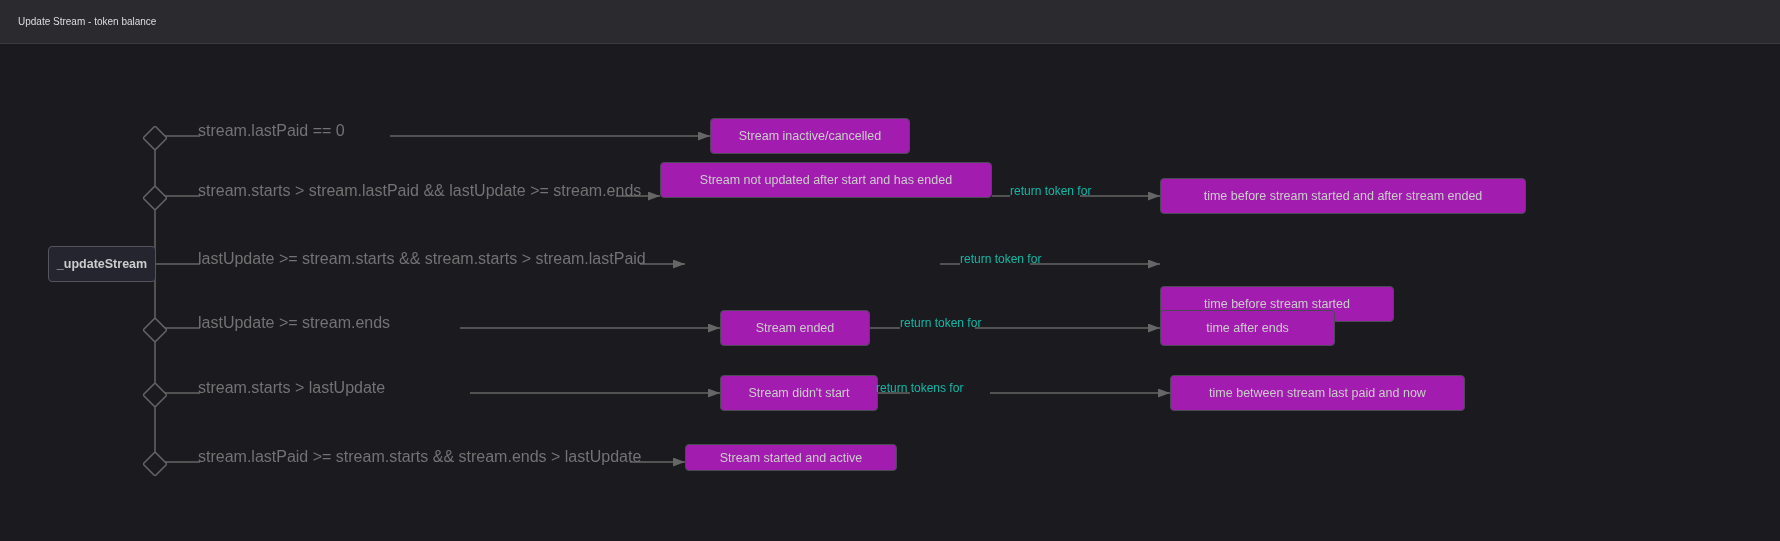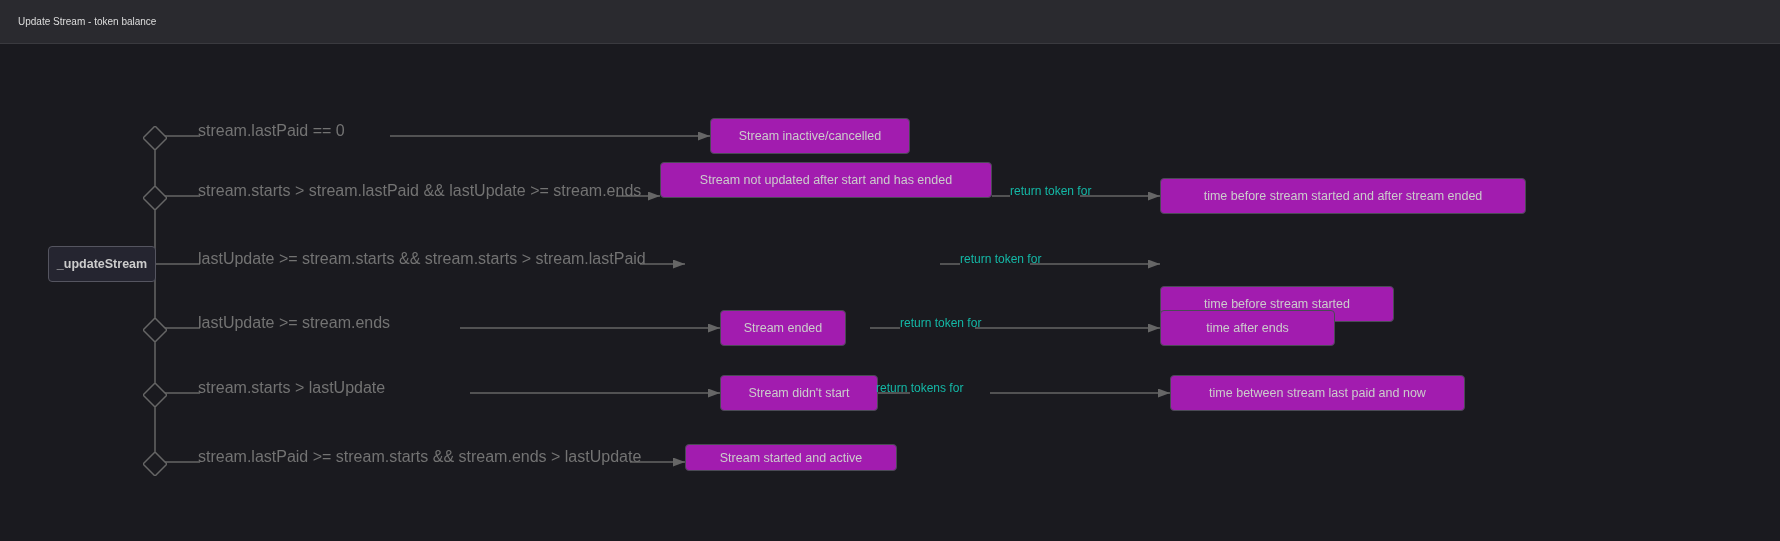--- a/index.html
+++ b/index.html
@@ -167,21 +167,21 @@
   <div class="return-label" style="left:960px; top:208px;">
     <span>return token for</span>
   </div>
   <div class="node" style="left:1160px; top:202px; width:234px; height:36px;margin-top:40px;">
     <span>time before stream started</span>
   </div>
 
   <div class="condition-label" style="left:198px; top:270px;">
     <span>lastUpdate &gt;= stream.ends</span>
   </div>
-  <div class="node" style="left:720px; top:266px; width:126px; height:36px;">
+  <div class="node" style="left:720px; top:266px; width:150px; height:36px;">
     <span>Stream ended</span>
   </div>
   <div class="return-label" style="left:900px; top:272px;">
     <span>return token for</span>
   </div>
   <div class="node" style="left:1160px; top:266px; width:175px; height:36px;">
     <span>time after ends</span>
   </div>
 
   <div class="condition-label" style="left:198px; top:335px;">

